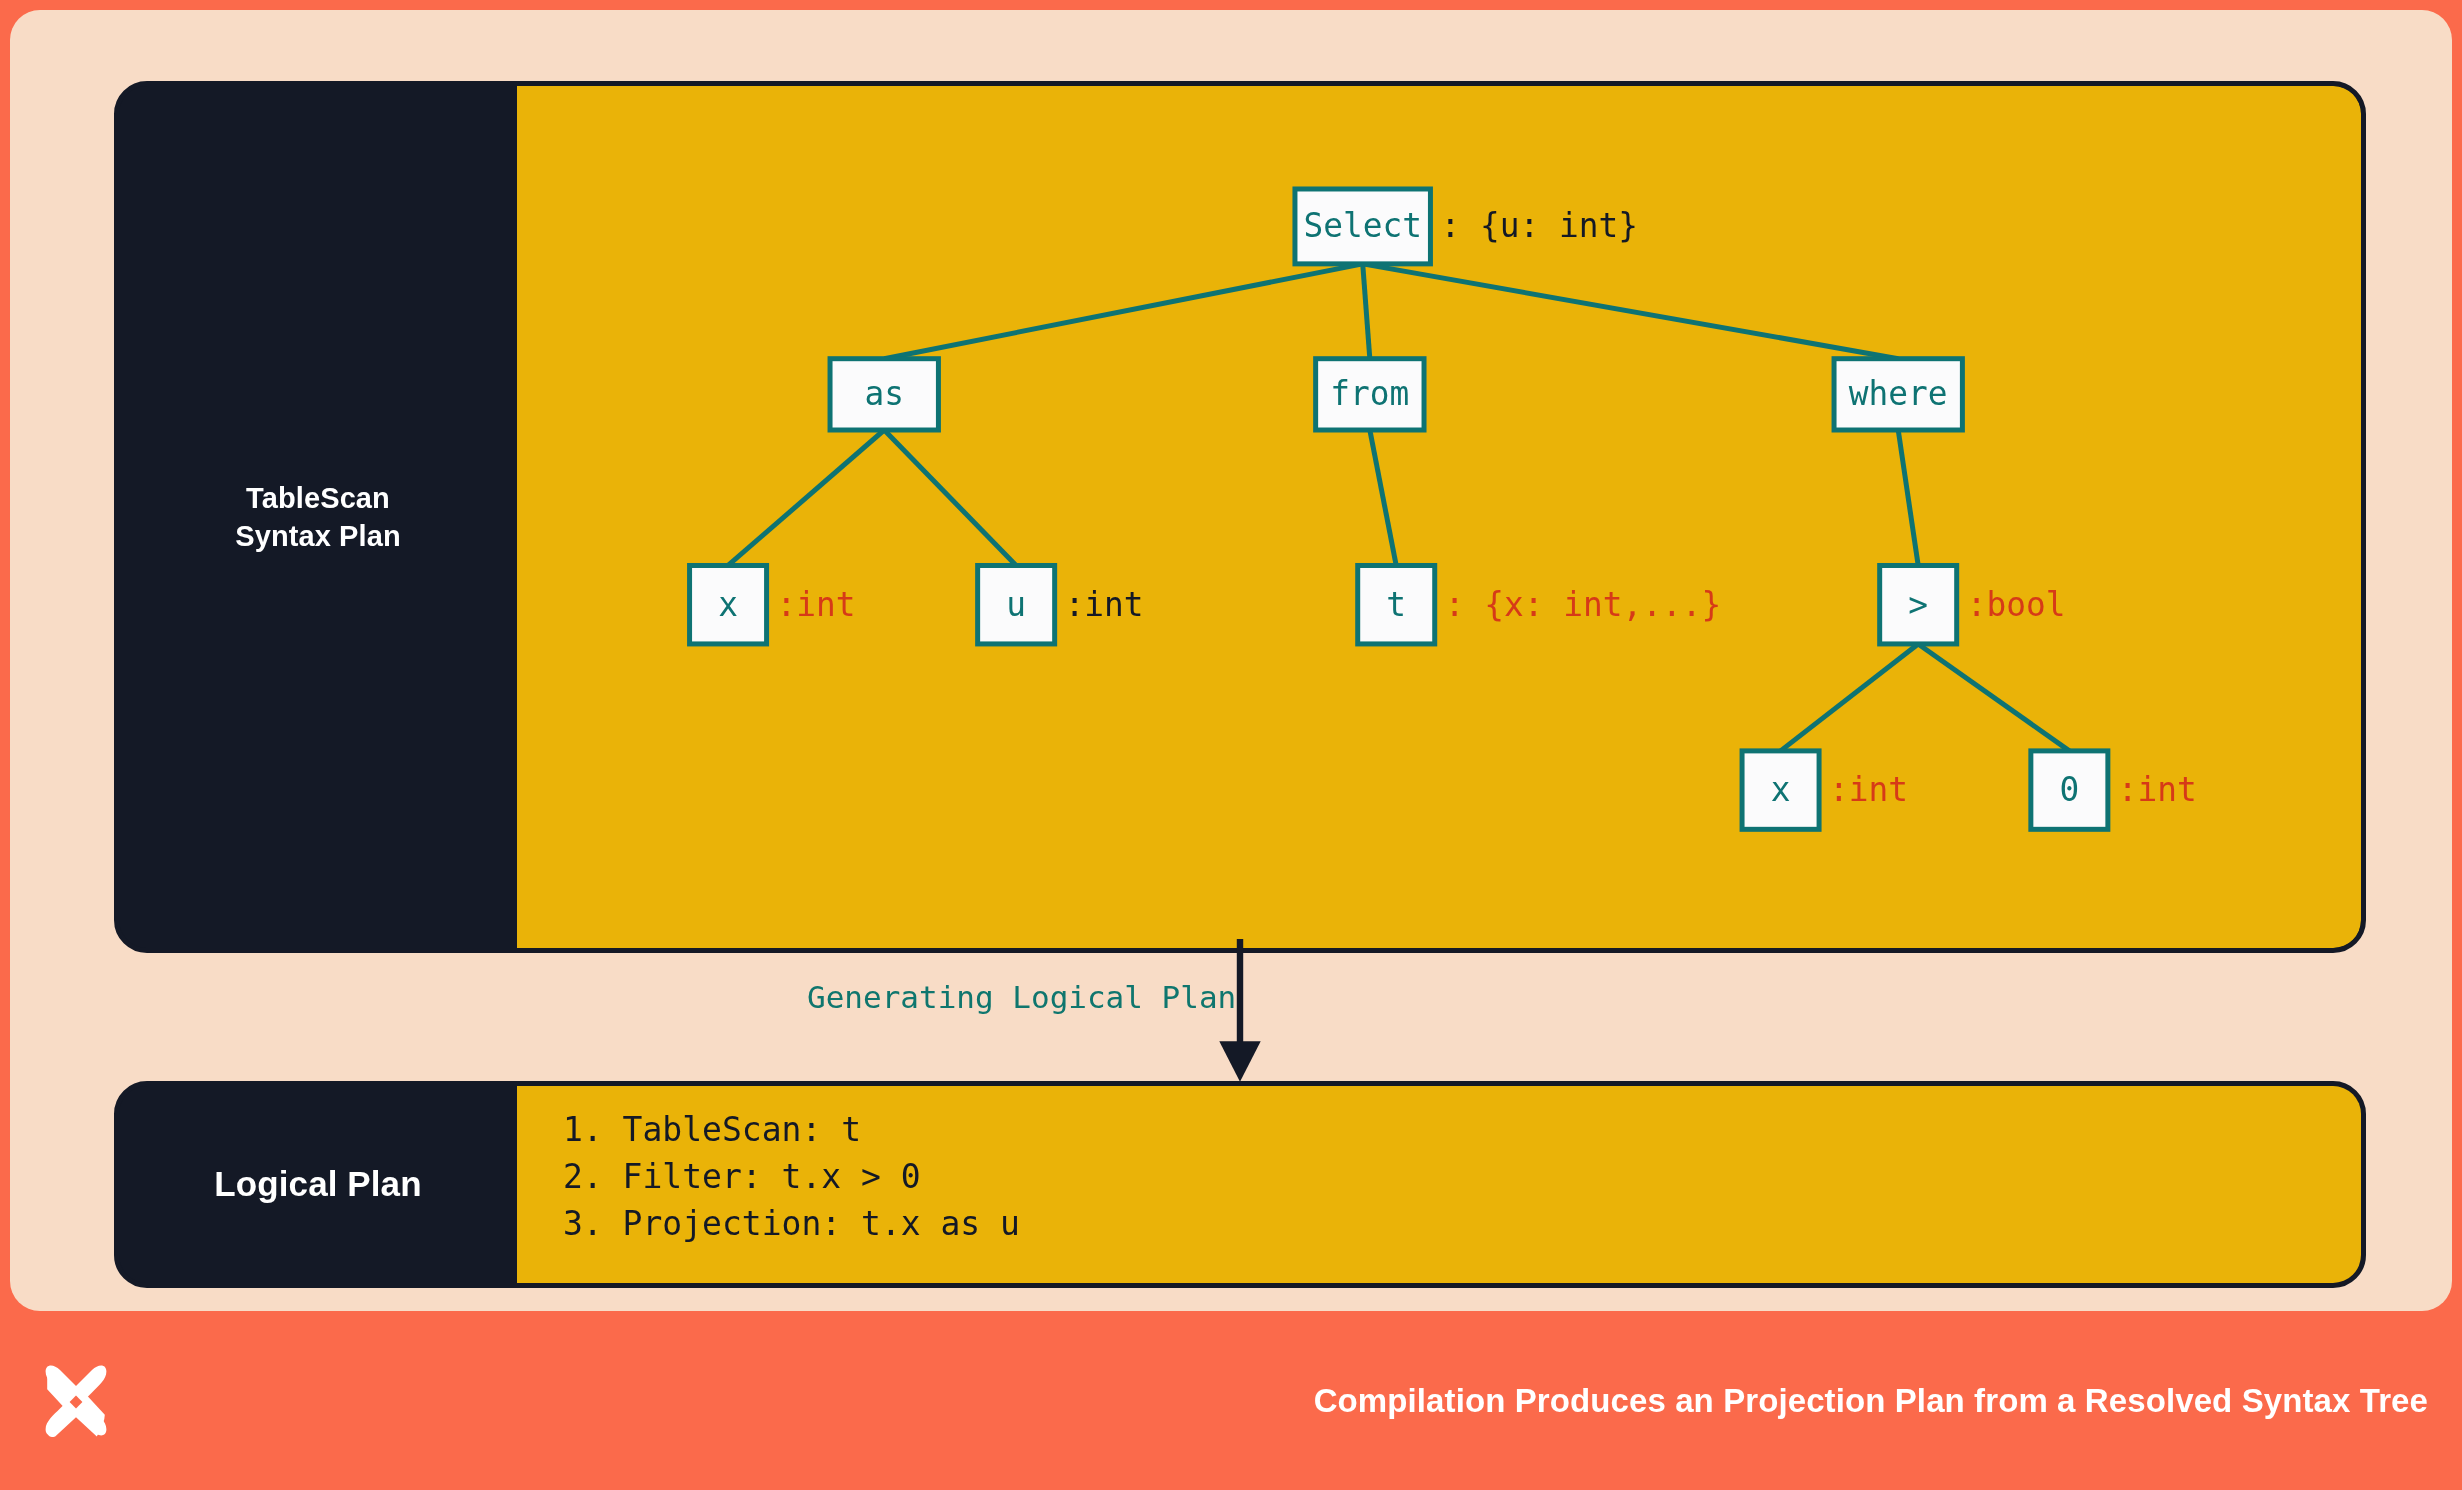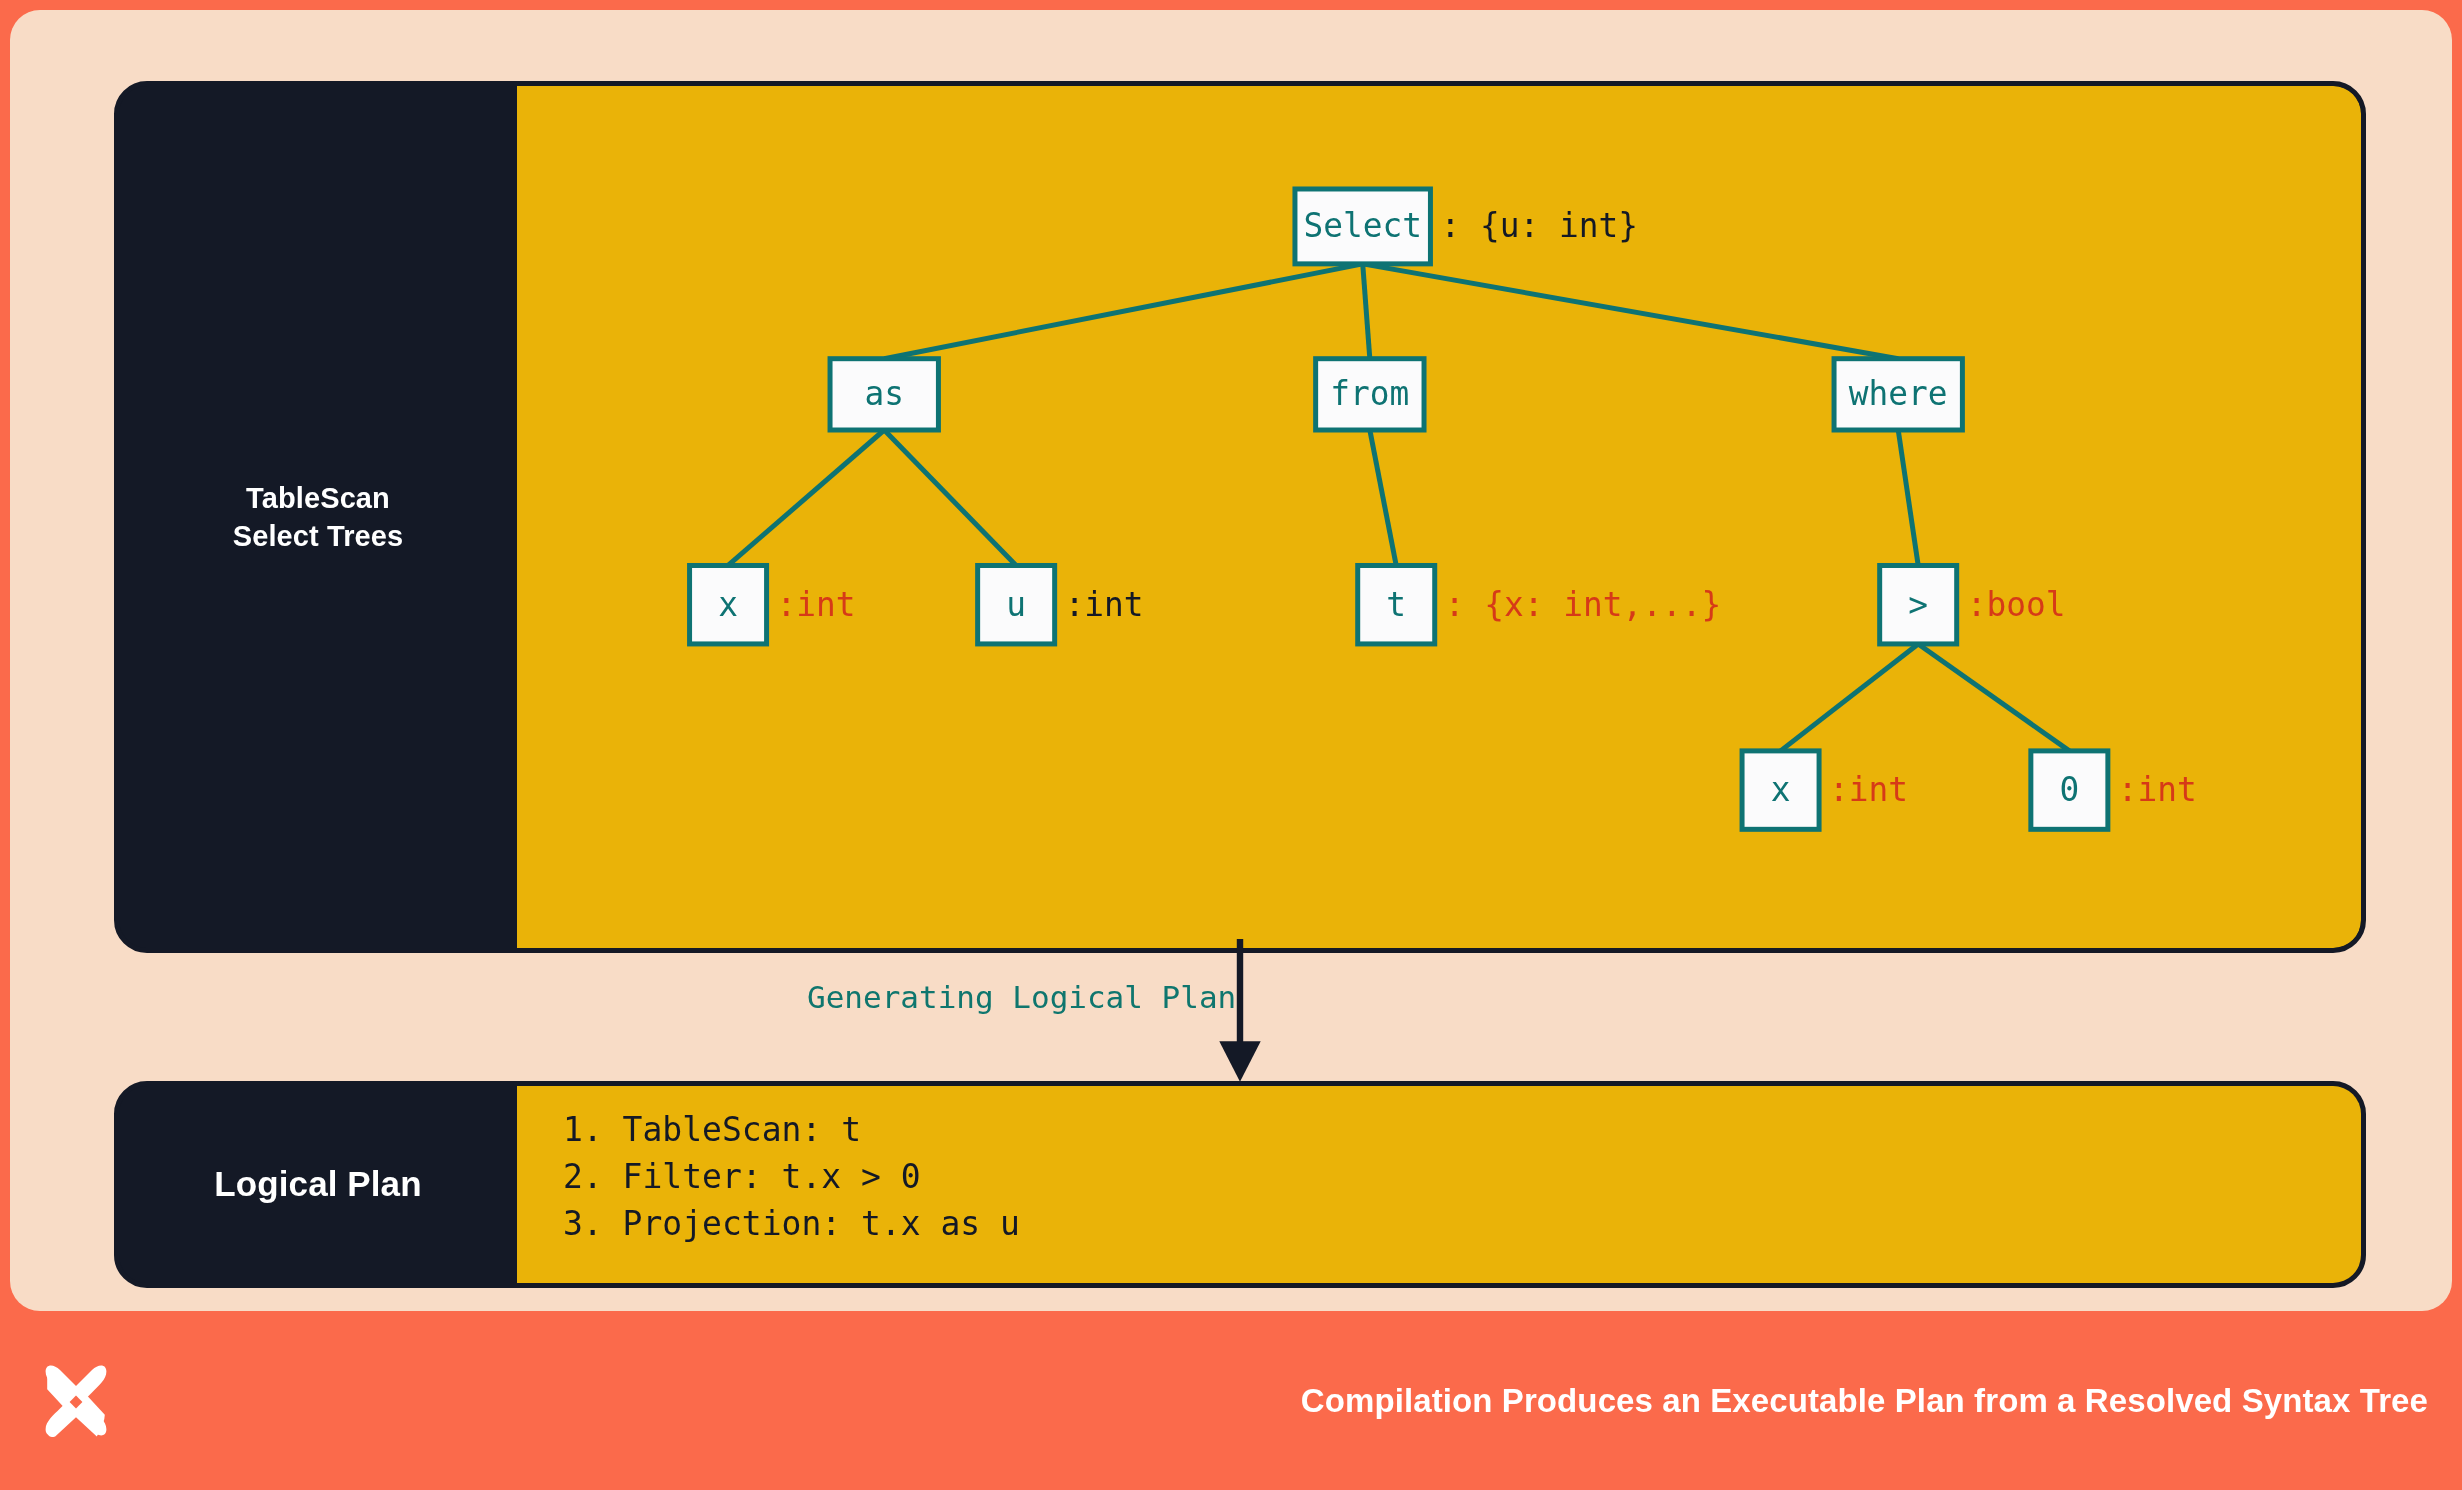--- a/index.html
+++ b/index.html
@@ -126,21 +126,21 @@
 <body>
 
 <div id="root">
 
   <div id="canvas">
 
     <div class="card" id="tree-card">
       <div class="card-label">
         <span>
           <span>TableScan</span><br>
-          <span>Select Trees</span>
+          <span>Syntax Plan</span>
         </span>
       </div>
       <div class="card-body">
         <svg id="tree-svg" viewBox="0 0 2586 1204" preserveAspectRatio="xMidYMid meet">
             <line x1="1186" y1="247" x2="515" y2="380" class="edge"></line>
             <line x1="1186" y1="247" x2="1196" y2="380" class="edge"></line>
             <line x1="1186" y1="247" x2="1937" y2="380" class="edge"></line>
             <line x1="515" y1="480" x2="296" y2="670" class="edge"></line>
             <line x1="515" y1="480" x2="700" y2="670" class="edge"></line>
             <line x1="1196" y1="480" x2="1233" y2="670" class="edge"></line>
@@ -216,17 +216,17 @@
   <div id="footer">
     <svg id="logo" viewBox="0 0 100 100">
       <path fill="#FFFFFF" d="M14 14 Q14 4 24 7 L50 31 L76 7 Q86 4 86 14 L62 40 L86 66
                               Q86 76 76 93 L50 69 L24 93 Q14 96 14 86 L38 60 L14 34 Z"></path>
       <path fill="#FFFFFF" d="M12 12 C12 2 22 2 30 10 L50 30 L70 10 C78 2 88 2 88 12
                               C88 22 78 30 70 38 L60 48 L70 58 C78 66 88 74 88 84
                               C88 94 78 94 70 86 L50 66 L30 86 C22 94 12 94 12 84
                               C12 74 22 66 30 58 L40 48 L30 38 C22 30 12 22 12 12 Z"></path>
       <path fill="#FB6A4B" d="M50 42 L58 50 L50 58 L42 50 Z"></path>
     </svg>
-    <div id="footer-title">Compilation Produces an Executable Plan from a Resolved Syntax Tree</div>
+    <div id="footer-title">Compilation Produces an Projection Plan from a Resolved Syntax Tree</div>
   </div>
 
 </div>
 
 
 </body></html>

